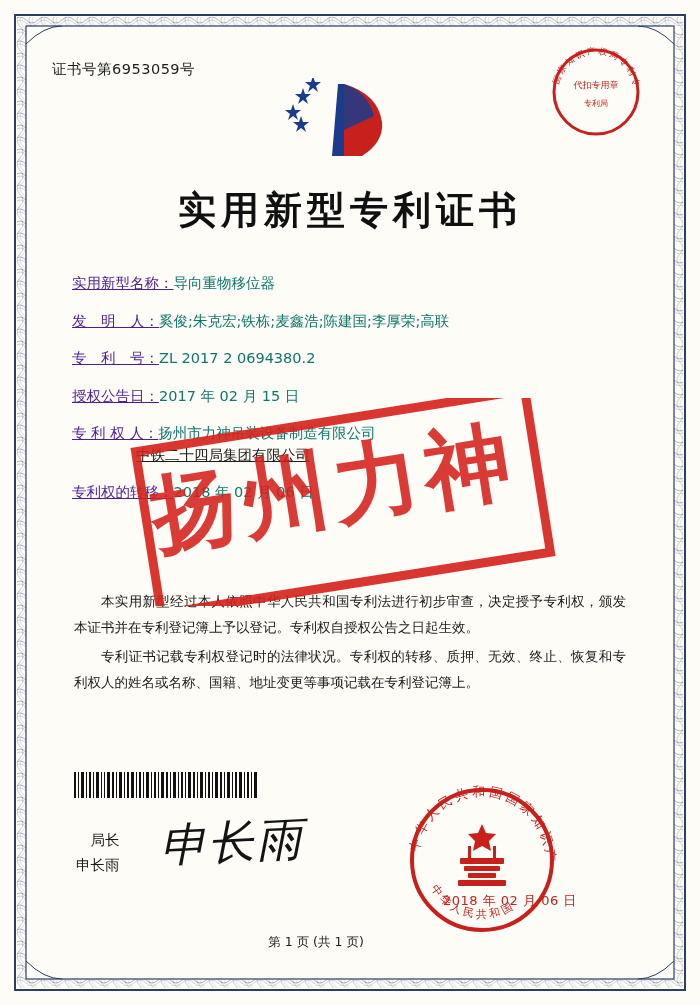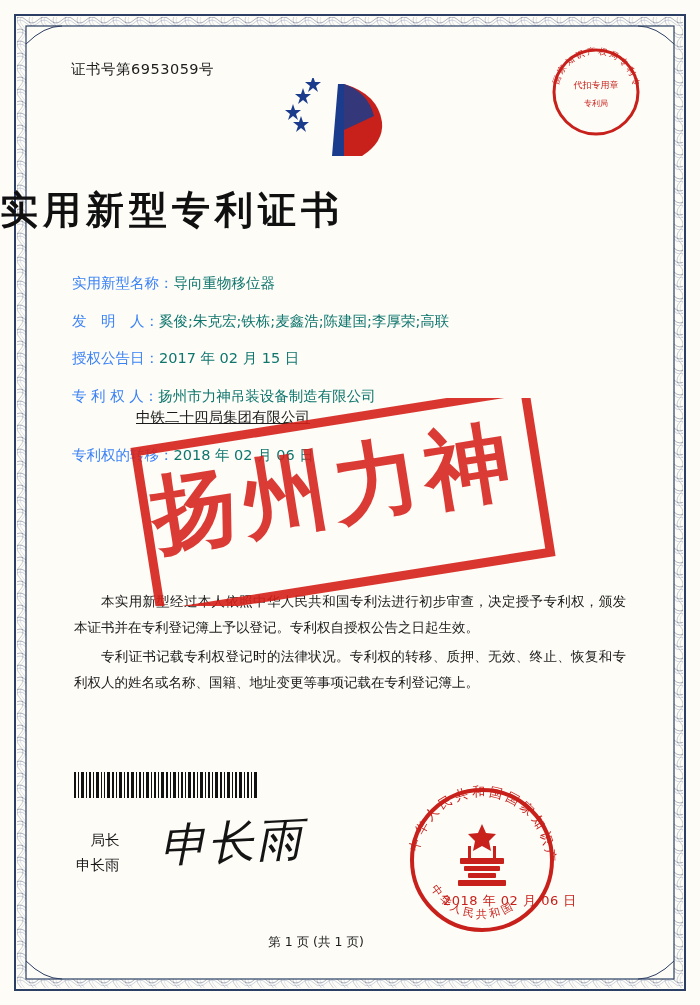--- a/index.html
+++ b/index.html
@@ -24,36 +24,37 @@
     pointer-events: none;
   }
   
   .content {
     position: absolute;
     left: 0; top: 0;
     width: 700px; height: 1005px;
   }
   .cert-no {
     position: absolute;
-    left: 71px; top: 60px;
+    left: 52px; top: 60px;
     font-size: 14.5px;
     color: #1c1c1c;
     letter-spacing: 0.5px;
     font-family: "DejaVu Sans", "Liberation Sans", sans-serif;
   }
   
   .logo {
     position: absolute;
     left: 282px; top: 78px;
     width: 120px; height: 82px;
   }
   .title {
     position: absolute;
     left: 0; top: 185px;
     width: 700px;
+    text-align: center;
     font-size: 38px;
     font-weight: bold;
     letter-spacing: 5px;
     color: #101010;
     font-family: "DejaVu Sans", "Liberation Sans", sans-serif;
   }
   .fields {
     position: absolute;
     left: 72px; top: 276px;
     width: 560px;
@@ -61,21 +62,22 @@
     color: #1a1a1a;
     line-height: 1.0;
   }
   .field-row {
     position: relative;
     margin-bottom: 23px;
     white-space: nowrap;
   }
   .field-label {
     display: inline-block;
-    color: #3b82f6;
+    color: #4c1d95;
+    text-decoration: underline;
   }
   .field-value {
     display: inline;
     color: #0f766e;
   }
   .field-row.multi {
     white-space: normal;
   }
   .owner-line2 {
     display: block;
@@ -213,20 +215,23 @@
     </svg>
 
     <div class="title">实用新型专利证书</div>
 
     <div class="fields">
       <div class="field-row">
         <span class="field-label">实用新型名称：</span><span class="field-value">导向重物移位器</span>
       </div>
       <div class="field-row">
         <span class="field-label">发　明　人：</span><span class="field-value">奚俊;朱克宏;铁栋;麦鑫浩;陈建国;李厚荣;高联</span>
+      </div>
+      <div class="field-row">
+        <span class="field-label">专　利　号：</span><span class="field-value">ZL 2017 2 0694380.2</span>
       </div>
       <div class="field-row">
         <span class="field-label">授权公告日：</span><span class="field-value">2017 年 02 月 15 日</span>
       </div>
       <div class="field-row multi">
         <span class="field-label">专 利 权 人：</span><span class="field-value">扬州市力神吊装设备制造有限公司</span>
         <span class="owner-line2">中铁二十四局集团有限公司</span>
       </div>
       <div class="field-row">
         <span class="field-label">专利权的转移：</span><span class="field-value">2018 年 02 月 06 日</span>

